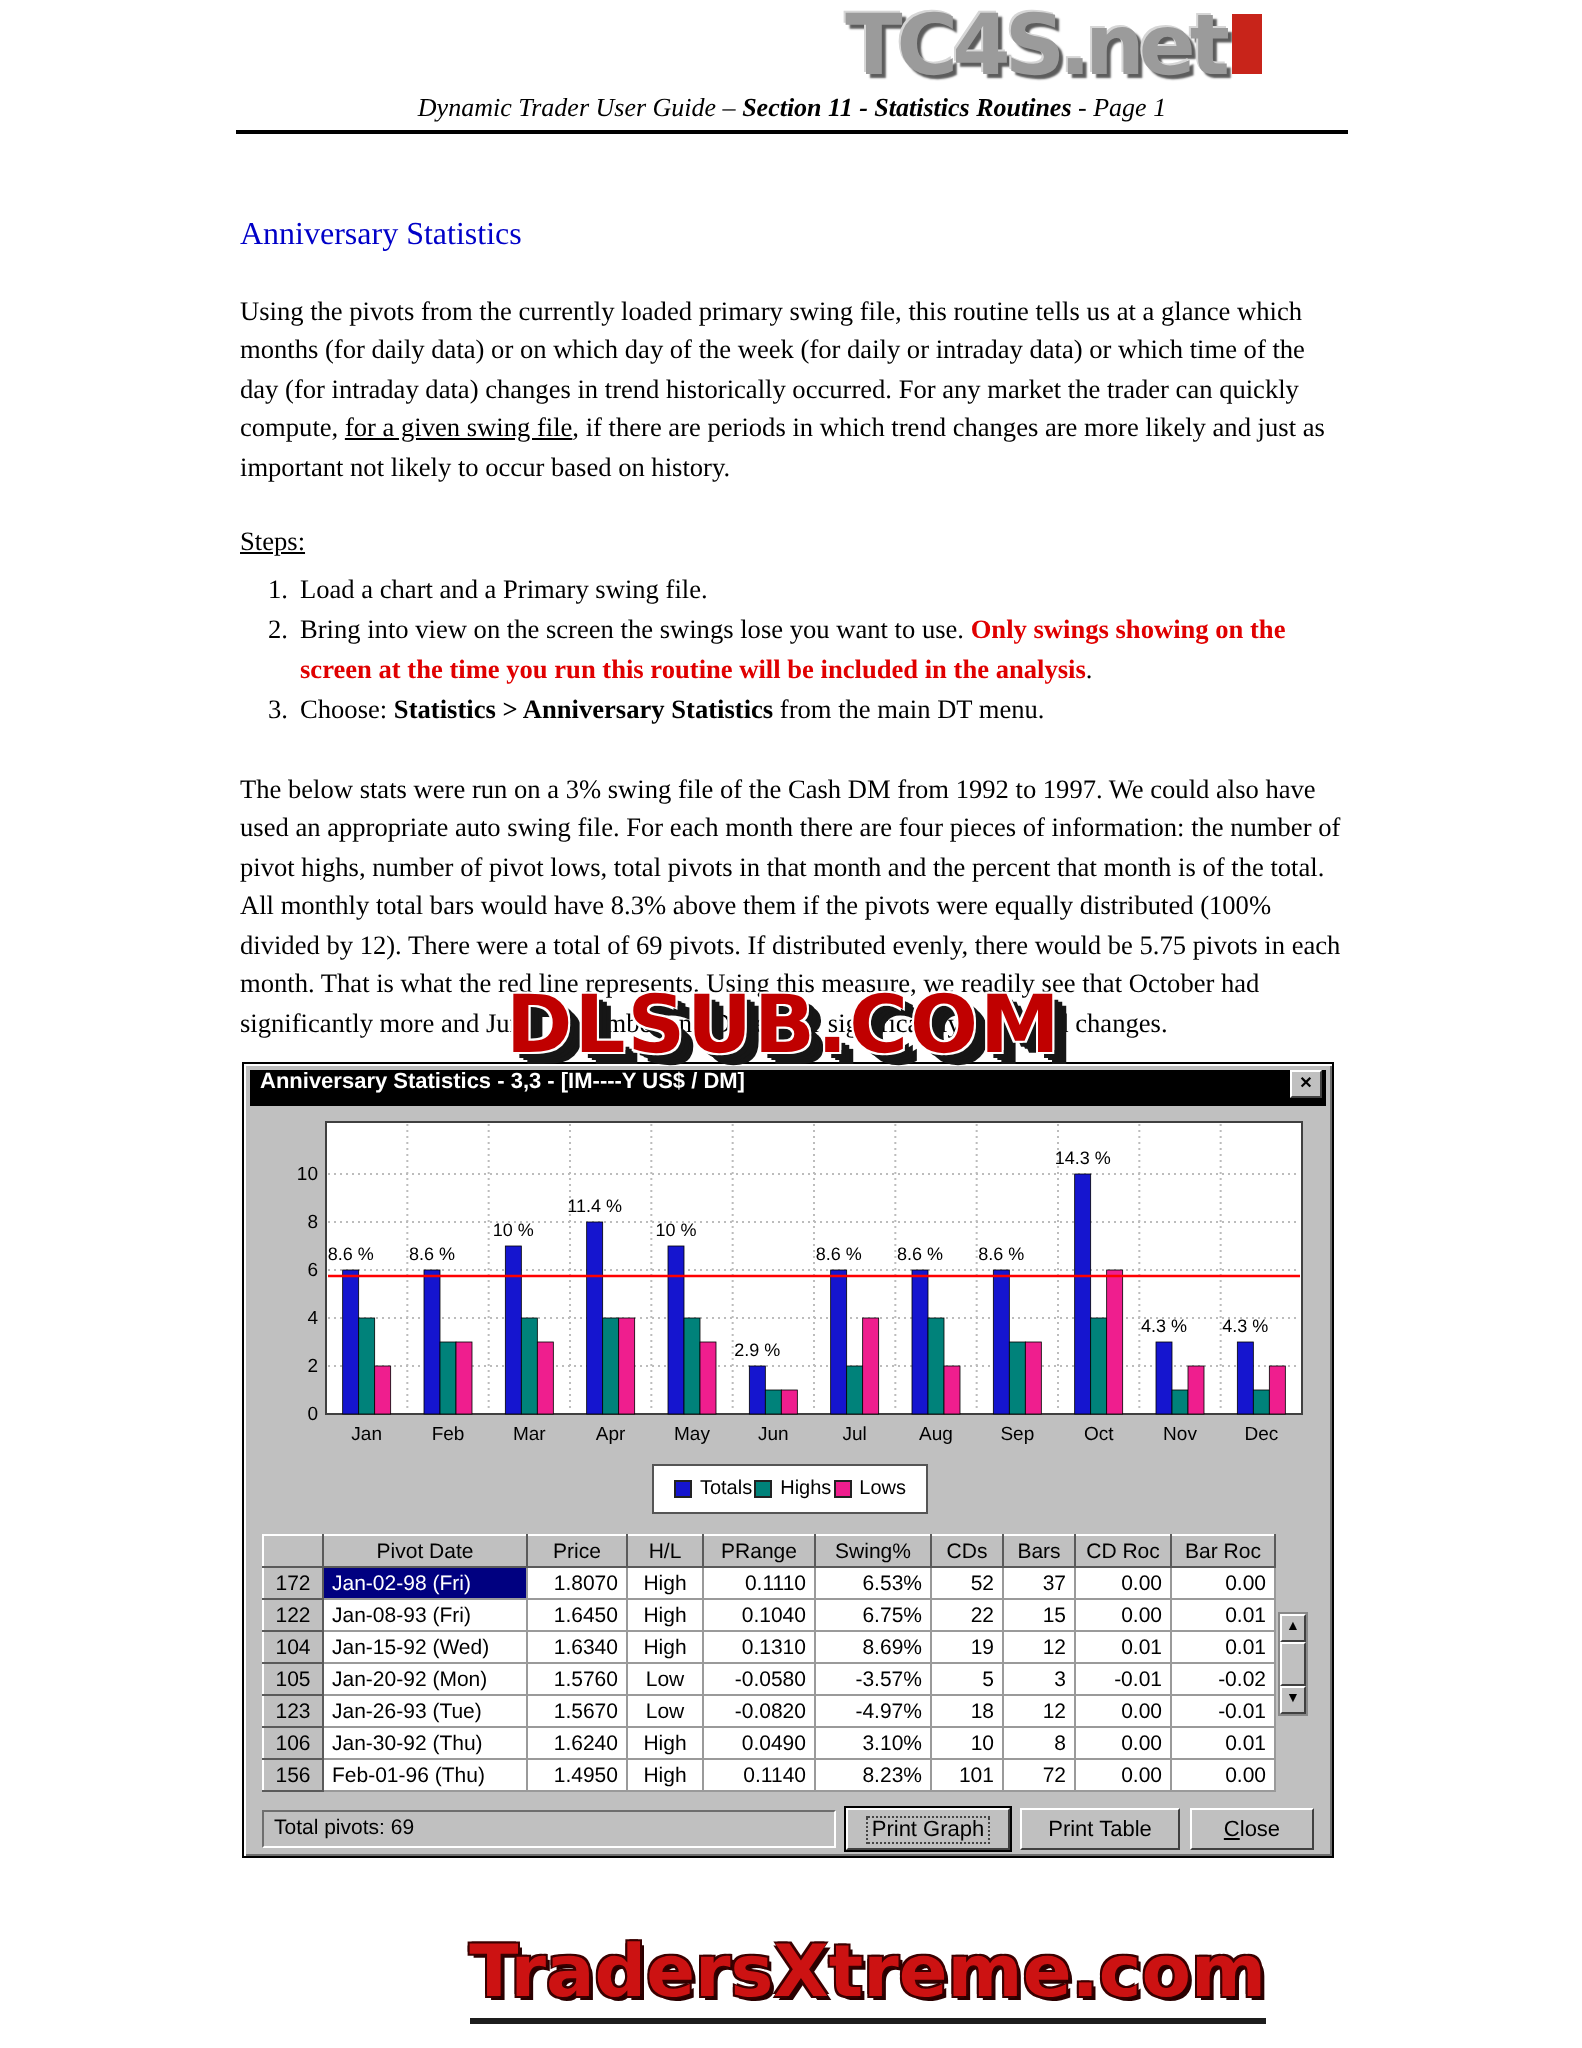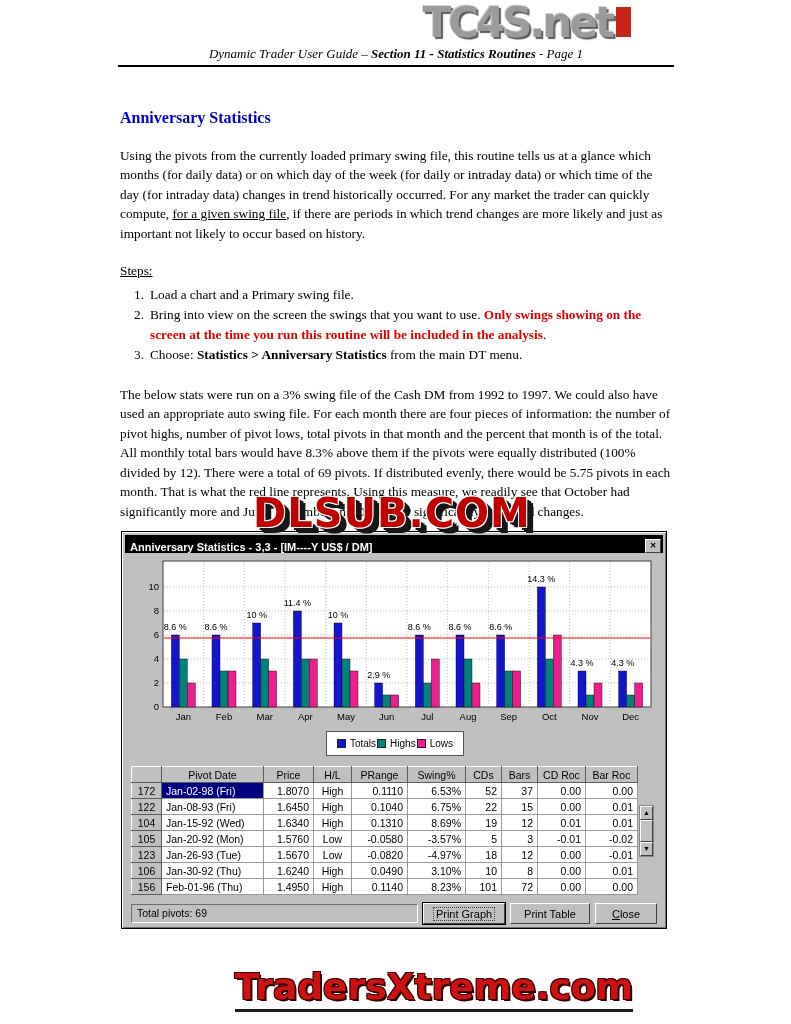--- a/index.html
+++ b/index.html
@@ -15,21 +15,21 @@
     margin-left: 4px; vertical-align: baseline; text-shadow: none; }
 
   
   .doc-header { position: absolute; top: 46px; left: 120px; width: 552px; text-align: center;
     font-size: 13px; font-style: italic; color: #000; }
   .doc-header .bi { font-weight: bold; }
   .doc-rule { position: absolute; top: 65px; left: 118px; width: 556px; border-top: 2px solid #000; }
 
   
   .content { position: absolute; top: 108px; left: 120px; width: 552px; font-size: 13.3px; line-height: 19.5px; color: #000; }
-  .heading { font-size: 16px; color: #0000c8; font-weight: bold; margin-bottom: 18px; font-family: "Liberation Serif", serif; }
+  .heading { font-size: 16px; color: #0000c8; font-weight: normal; margin-bottom: 18px; font-family: "Liberation Serif", serif; }
   .content p { margin-bottom: 18px; }
   .ul { text-decoration: underline; }
   .steps-label { margin-bottom: 4px; }
   .step { display: flex; margin: 1px 0; }
   .step-num { width: 24px; text-align: right; margin-right: 6px; flex: none; }
   .step-text { flex: 1; }
   .red { color: #e00000; font-weight: bold; }
   .para2 { margin-top: 20px; }
 
   
@@ -37,21 +37,21 @@
   .dlsub-text { font-family: "DejaVu Sans", sans-serif; font-weight: bold; font-size: 40px; letter-spacing: 1px;
     color: #c00000;
     text-shadow: -1px -1px 0 #fff, 1px -1px 0 #fff, -1px 1px 0 #fff, 1px 1px 0 #fff,
       3px 3px 0 #161616, 5px 4px 0 #161616, 7px 6px 0 #161616; }
 
   
   .window { position: absolute; left: 121px; top: 531px; width: 546px; height: 398px;
     background: #c0c0c0; border: 1px solid #000;
     box-shadow: inset 1px 1px 0 #ffffff, inset -1px -1px 0 #6e6e6e;
     padding: 3px; overflow: hidden; font-family: "Liberation Sans", sans-serif; }
-  .titlebar { height: 18px; background: #000; color: #fff; display: flex; align-items: flex-end;
+  .titlebar { height: 18px; background: #000; color: #fff; display: flex; align-items: flex-start;
     padding: 0 2px 0 5px; font-size: 11px; font-weight: bold; }
   .wtitle { flex: 1; white-space: nowrap; overflow: hidden; }
   .close-btn { width: 16px; height: 14px; background: #c0c0c0; border: 1px solid;
     border-color: #fff #404040 #404040 #fff; font-size: 8px; line-height: 12px;
     text-align: center; color: #000; font-weight: bold; cursor: default; }
 
   .chart-area { padding: 6px 6px 0 8px; }
   svg text { font-family: "Liberation Sans", sans-serif; }
   .legend-row { display: flex; justify-content: center; margin-top: 2px; }
   .legend-box { display: inline-flex; align-items: center; gap: 1px; background: #fff;
@@ -115,21 +115,21 @@
     <p><span>Using the pivots from the currently loaded primary swing file, this routine tells us at a glance which months (for daily data) or on which day of the week (for daily or intraday data) or which time of the day (for intraday data) changes in trend historically occurred.  For any market the trader can quickly compute, </span><span class="ul">for a given swing file</span><span>, if there are periods in which trend changes are more likely and just as important not likely to occur based on history.</span></p>
 
     <div class="steps-label ul">Steps:</div>
 
     <div class="step">
       <span class="step-num">1.</span>
       <span class="step-text">Load a chart and a Primary swing file.</span>
     </div>
     <div class="step">
       <span class="step-num">2.</span>
-      <span class="step-text"><span>Bring into view on the screen the swings that you want to use. </span><span class="red">Only swings showing on the screen at the time you run this routine will be included in the analysis</span><span>.</span></span>
+      <span class="step-text"><span>Bring into view on the screen the swings lose you want to use. </span><span class="red">Only swings showing on the screen at the time you run this routine will be included in the analysis</span><span>.</span></span>
     </div>
     <div class="step">
       <span class="step-num">3.</span>
       <span class="step-text"><span>Choose: </span><b>Statistics &gt; Anniversary Statistics</b><span> from the main DT menu.</span></span>
     </div>
 
     <p class="para2">The below stats were run on a 3% swing file of the Cash DM from 1992 to 1997. We could also have used an appropriate auto swing file. For each month there are four pieces of information: the number of pivot highs, number of pivot lows, total pivots in that month and the percent that month is of the total. All monthly total bars would have 8.3% above them if the pivots were equally distributed (100% divided by 12). There were a total of 69 pivots. If distributed evenly, there would be 5.75 pivots in each month. That is what the red line represents. Using this measure, we readily see that October had significantly more and June, November and December significantly less trend changes.</p>
   </div>
 
   <div class="dlsub">

